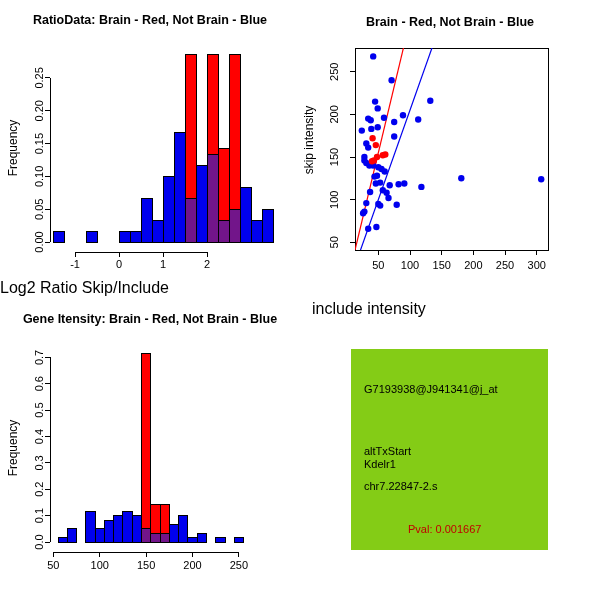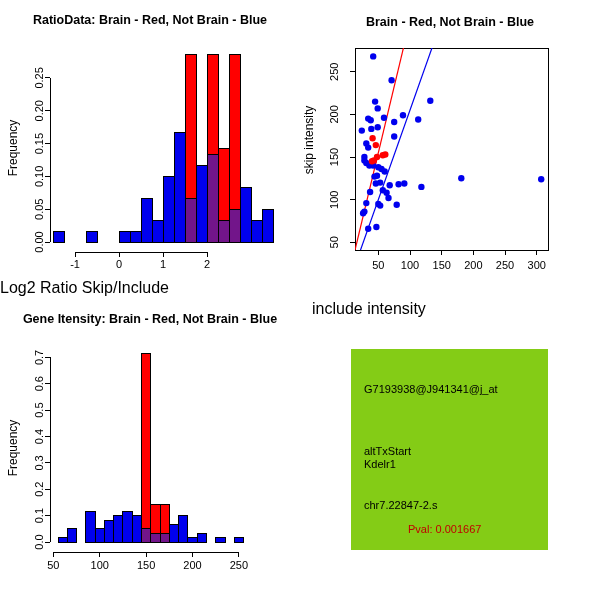--- a/index.html
+++ b/index.html
@@ -207,16 +207,16 @@
   <div class="alabel" style="left:312px;top:280px;margin-top:20px;">include intensity</div>
 
   <div class="vlabel" style="left:-47px;top:141px;">Frequency</div>
   <div class="vlabel" style="left:249px;top:133px;">skip intensity</div>
   <div class="vlabel" style="left:-47px;top:441px;">Frequency</div>
 
   <div class="info-box" id="info-box" style="background: #84cc16;">
     <div class="info-line" style="top: 34px; color: rgb(0, 0, 0);">G7193938@J941341@j_at</div>
     <div class="info-line" style="top: 72px; color: rgb(0, 0, 0); margin-top: 24px;">altTxStart</div>
     <div class="info-line" style="top: 109px; color: rgb(0, 0, 0);">Kdelr1</div>
-    <div class="info-line" style="top: 150px; color: rgb(0, 0, 0);">chr7.22847-2.s</div>
+    <div class="info-line" style="top: 131px; color: rgb(0, 0, 0);">chr7.22847-2.s</div>
     <div class="info-line" style="top: 174px; color: rgb(192, 0, 0); margin-left: 44px;">Pval: 0.001667</div>
   </div>
 </div>
 
 </body></html>

